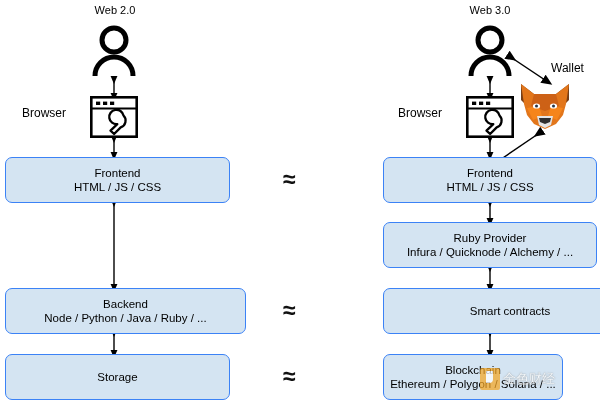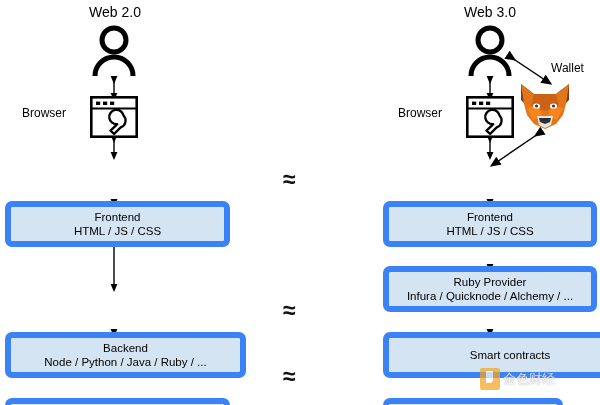--- a/index.html
+++ b/index.html
@@ -7,40 +7,39 @@
     width:600px;height:405px;
     background:#ffffff;
     font-family:"Liberation Sans","DejaVu Sans",sans-serif;
     overflow:hidden;
     position:relative;
   }
   #stage{position:relative;width:600px;height:405px;}
 
   .col-title{
     position:absolute;
-    font-size:14px;
+    font-size:11px;
     color:#000;
     text-align:center;
     white-space:nowrap;
   }
 
   .box{
     position:absolute;
     background:#d4e4f2;
-    border:6px solid #3b82f6;
+    border:1px solid #3b82f6;
     border-radius:7px;
     box-sizing:border-box;
     display:flex;
     flex-direction:column;
     align-items:center;
     justify-content:center;
     line-height:1.25;
     color:#000;
     font-size:11.5px;
-    margin-top:44px;
   }
   .box .b-title{font-size:11.5px;}
   .box .b-sub{font-size:11.5px;}
 
   .side-label{
     position:absolute;
     font-size:12px;
     color:#000;
     white-space:nowrap;
   }

